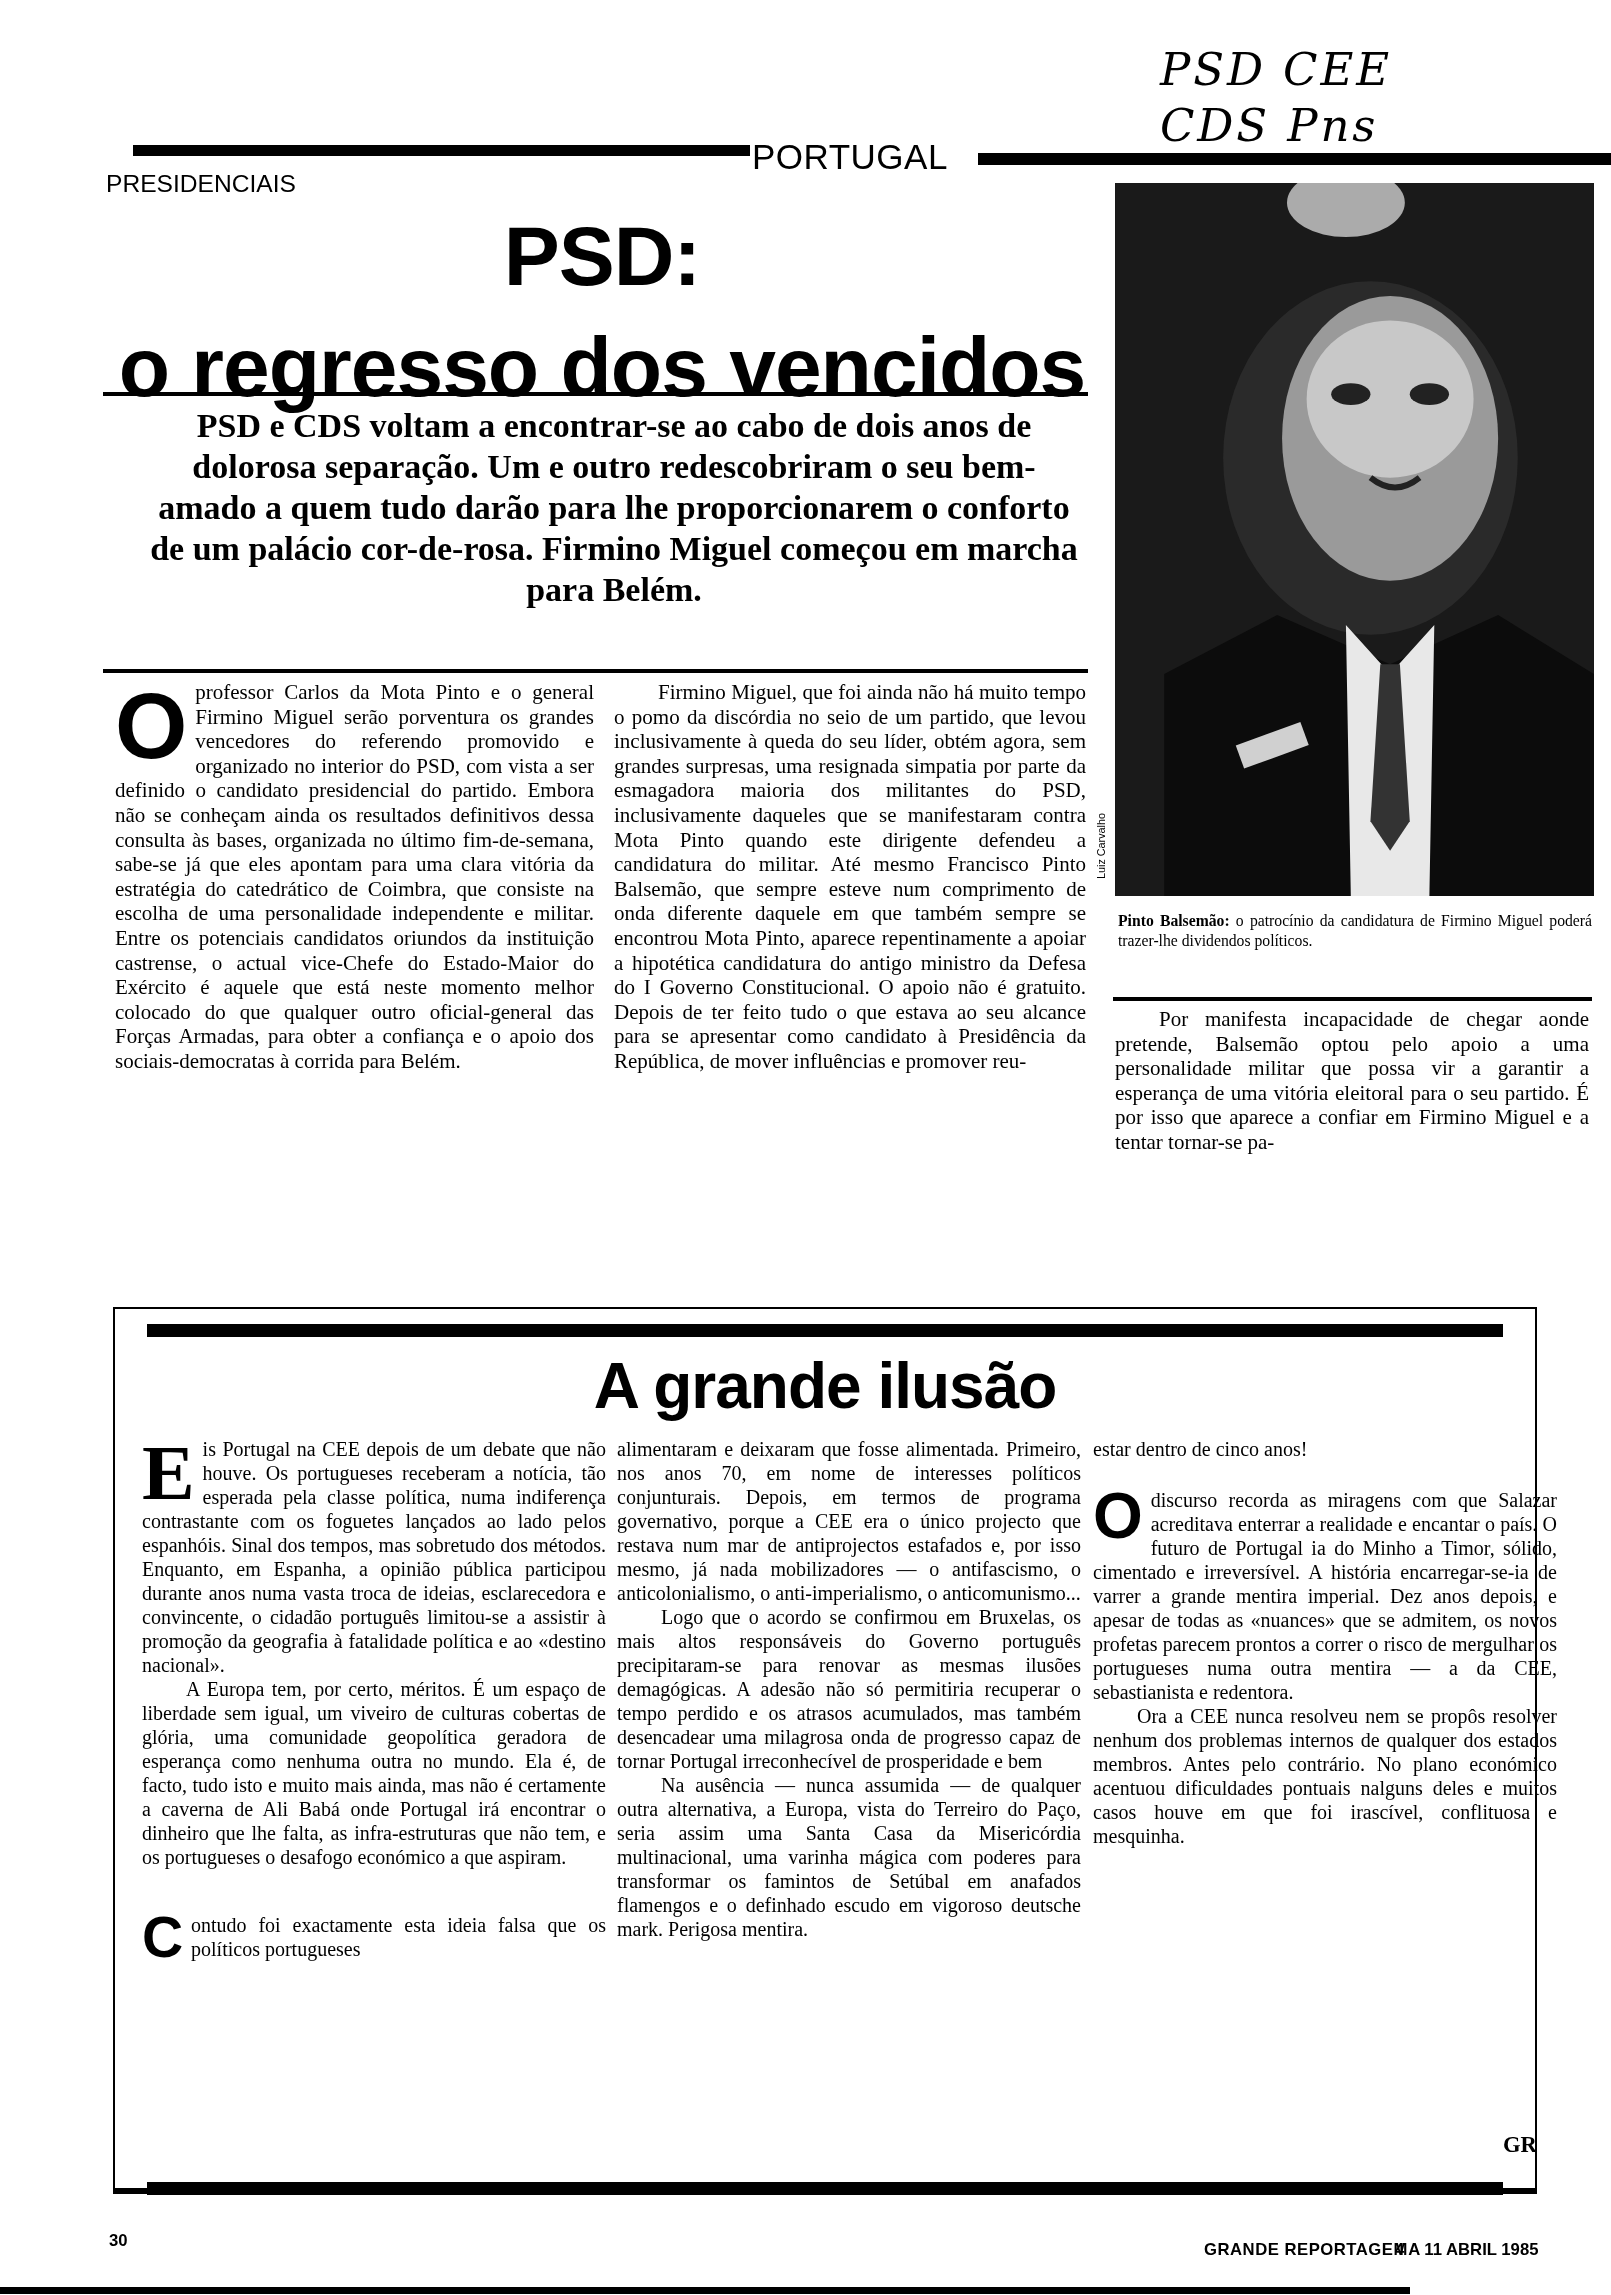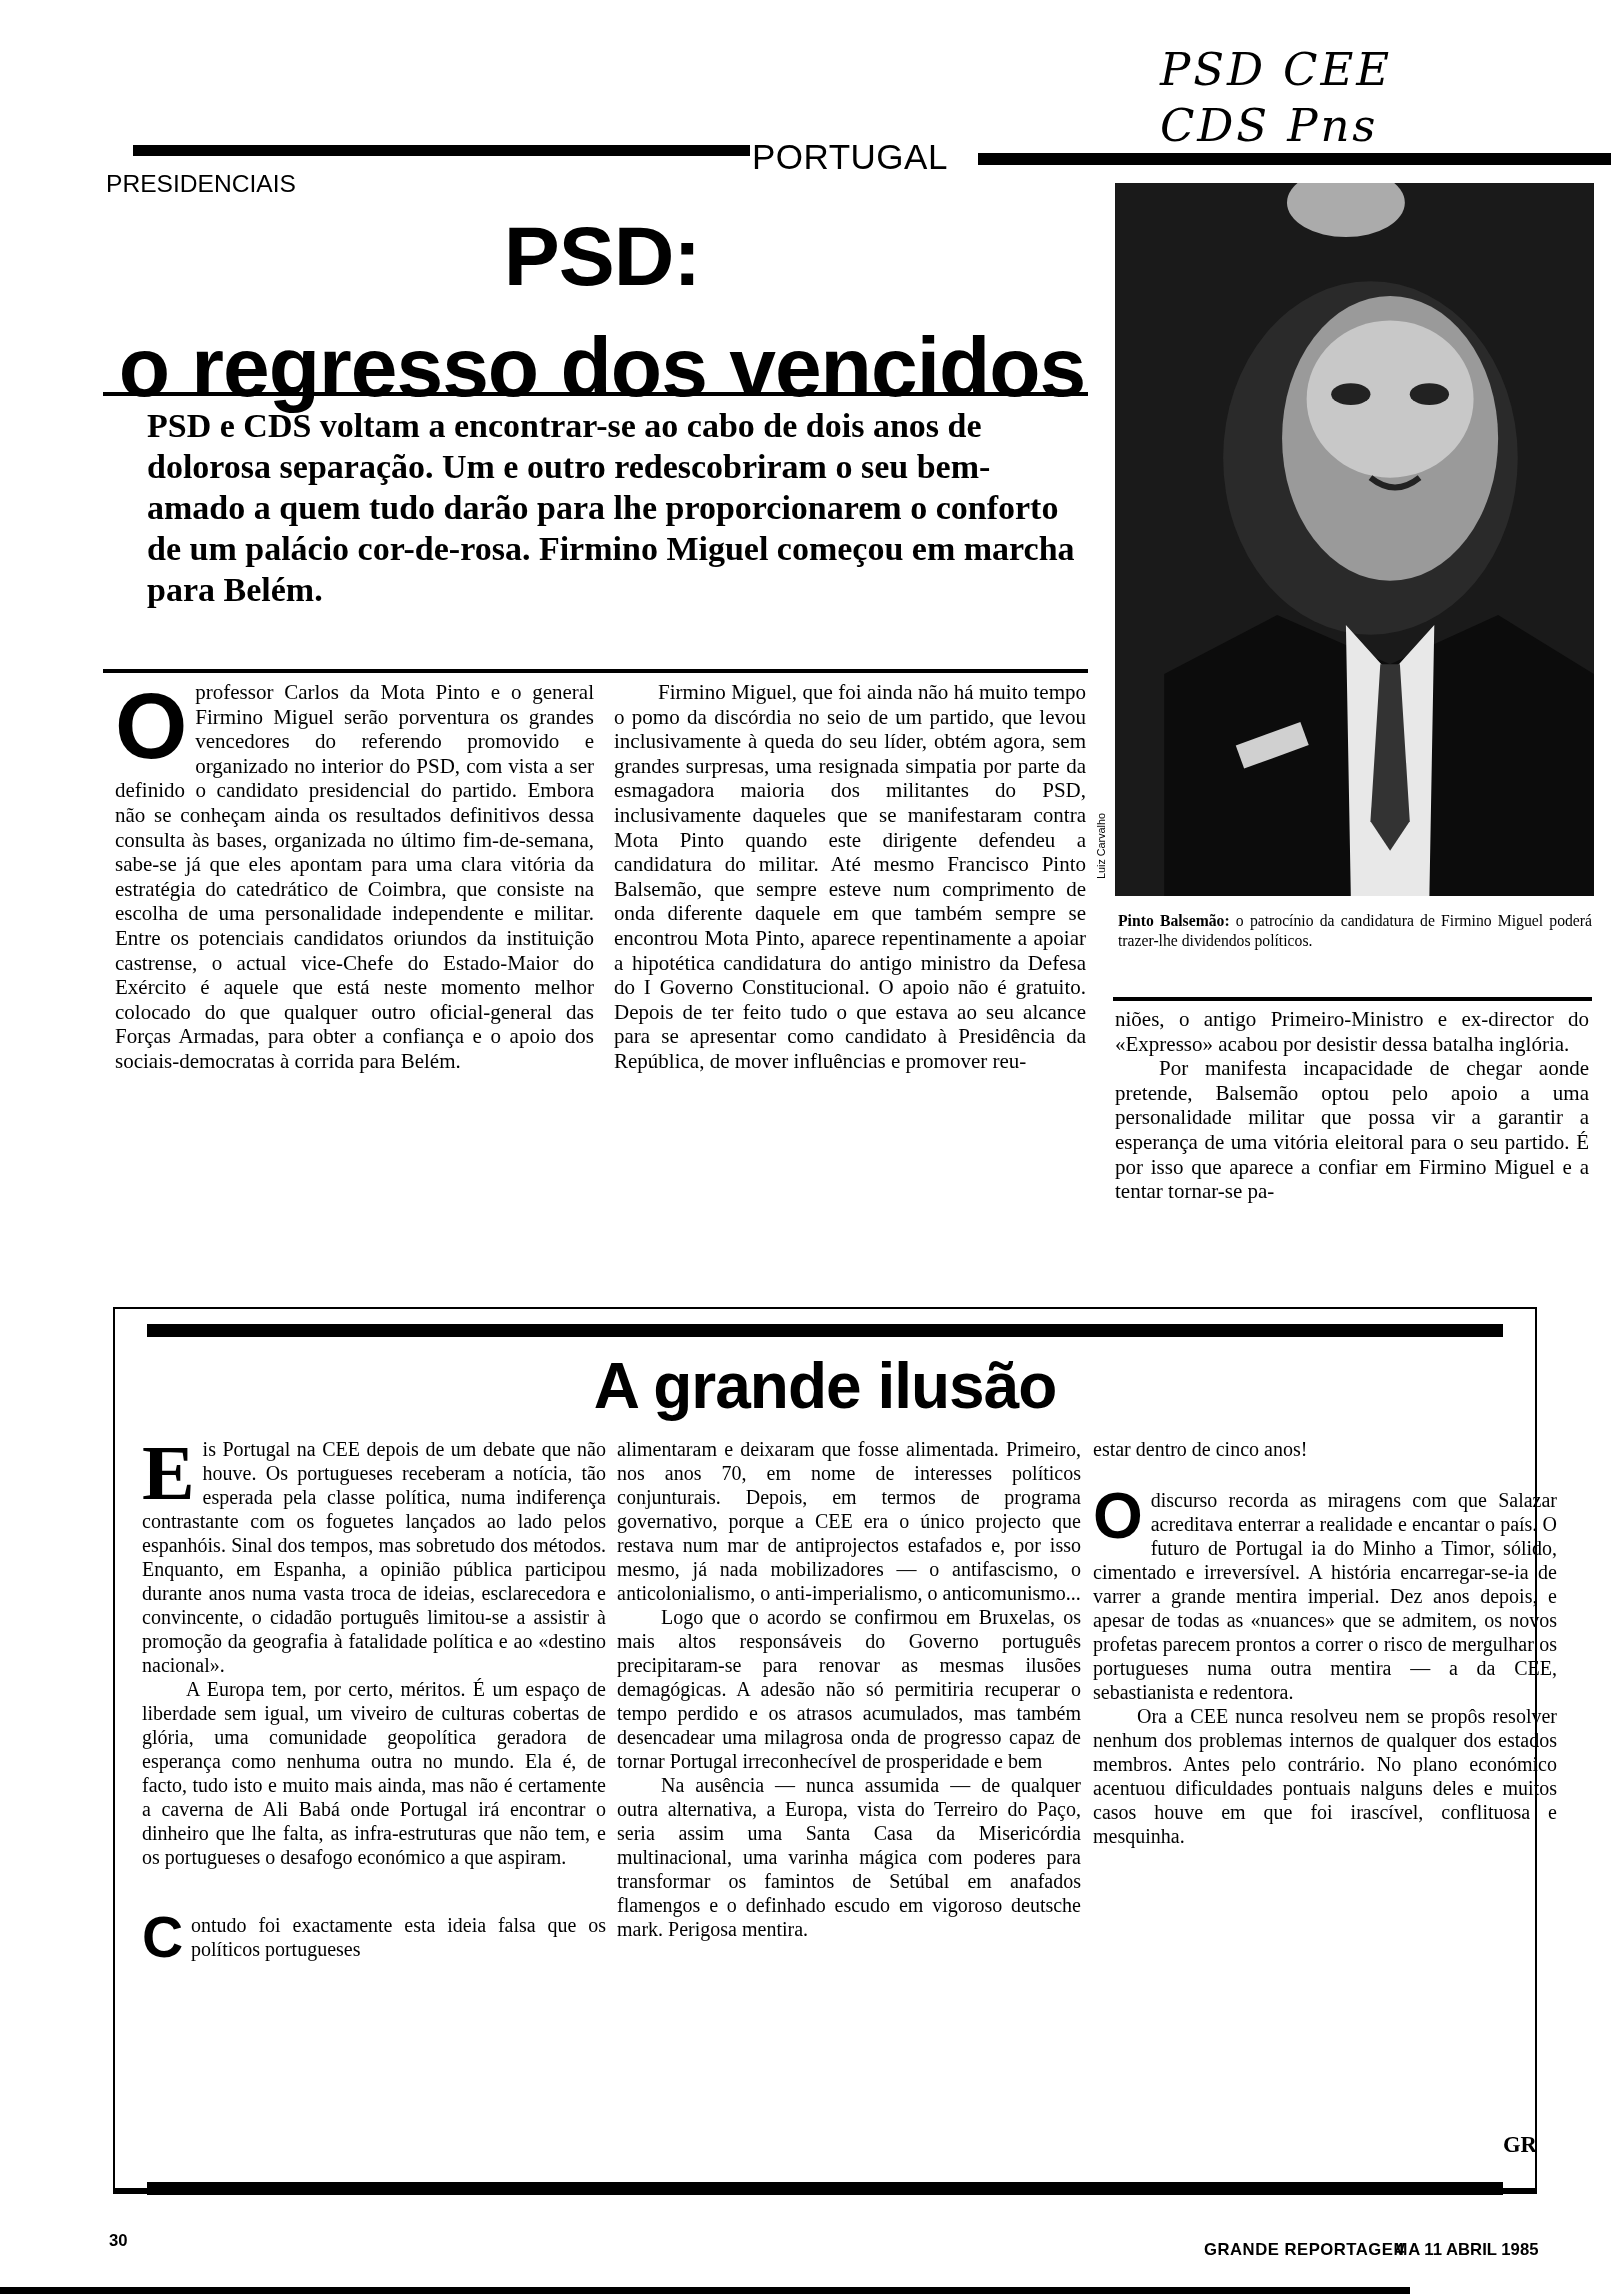--- a/index.html
+++ b/index.html
@@ -9,21 +9,21 @@
   .serif { font-family: "Liberation Serif", serif; }
 
   
   .hand { font-family: "DejaVu Serif", serif; font-style: italic; font-size: 45px; line-height: 1; letter-spacing: 2.9px; }
 
   
   .section-label { font-family: "Liberation Sans", sans-serif; font-size: 35px; line-height: 1; letter-spacing: 0.5px; }
   .kicker { font-family: "Liberation Sans", sans-serif; font-size: 24.6px; line-height: 1; }
 
   .headline { font-family: "Liberation Sans", sans-serif; font-weight: bold; text-align: center; line-height: 1; letter-spacing: -1px; }
-  .deck { font-family: "Liberation Serif", serif; font-weight: bold; font-size: 34px; line-height: 41px; text-align: left; }
+  .deck { font-family: "Liberation Serif", serif; font-weight: bold; font-size: 34px; line-height: 41px; text-align: center; }
 
   .col { position: absolute; font-family: "Liberation Serif", serif; font-size: 21px; line-height: 24.6px; text-align: justify; }
   .col p { margin: 0; }
   .col p.indent { text-indent: 44px; }
   .dropcap { float: left; font-family: "Liberation Sans", sans-serif; font-weight: bold; line-height: 0.8; margin-right: 7.9px; }
 
   .photo { position: absolute; background: #111; overflow: hidden; }
   .caption { position: absolute; font-family: "Liberation Serif", serif; font-size: 15.7px; line-height: 19.7px; text-align: justify; }
   .caption b { font-weight: bold; }
   .credit { position: absolute; font-family: "Liberation Sans", sans-serif; font-size: 10.8px; transform: rotate(-90deg); transform-origin: left top; white-space: nowrap; }
@@ -75,21 +75,20 @@
   </svg>
 </div>
 <div class="credit" style="left:1095px; top:879px;">Luiz Carvalho</div>
 
 <div class="caption" style="left:1118px; top:911px; width:474px;">
   <b>Pinto Balsemão:</b><span> o patrocínio da candidatura de Firmino Miguel poderá trazer-lhe dividendos políticos.</span>
 </div>
 <div class="bar" style="left:1113px; top:997px; width:479px; height:3.9px;"></div>
 
 <div class="col" style="left:1115px; top:1007px; width:474px;">
-  <p>niões, o antigo Primeiro-Ministro e ex-director do «Expresso» acabou por desistir dessa batalha inglória.</p>
   <p class="indent">Por manifesta incapacidade de chegar aonde pretende, Balsemão optou pelo apoio a uma personalidade militar que possa vir a garantir a esperança de uma vitória eleitoral para o seu partido. É por isso que aparece a confiar em Firmino Miguel e a tentar tornar-se pa-</p>
 </div>
 
 <div class="box" style="left:113px; top:1307px; width:1420px; height:879px; border-bottom-width:6.9px;"></div>
 <div class="bar" style="left:147px; top:1324px; width:1356px; height:12.8px;"></div>
 <div class="abs headline" style="left:147px; top:1354px; width:1356px; font-size:64px;">A grande ilusão</div>
 
 <div class="col" style="left:142px; top:1437px; width:464px; font-size:20px; line-height:24px;">
   <span class="dropcap" style="font-size:79px; margin-top:3.9px; font-family:'Liberation Serif', serif;">E</span>
   <p>is Portugal na CEE depois de um debate que não houve. Os portugueses receberam a notícia, tão esperada pela classe política, numa indiferença contrastante com os foguetes lançados ao lado pelos espanhóis. Sinal dos tempos, mas sobretudo dos métodos. Enquanto, em Espanha, a opinião pública participou durante anos numa vasta troca de ideias, esclarecedora e convincente, o cidadão português limitou-se a assistir à promoção da geografia à fatalidade política e ao «destino nacional».</p>

